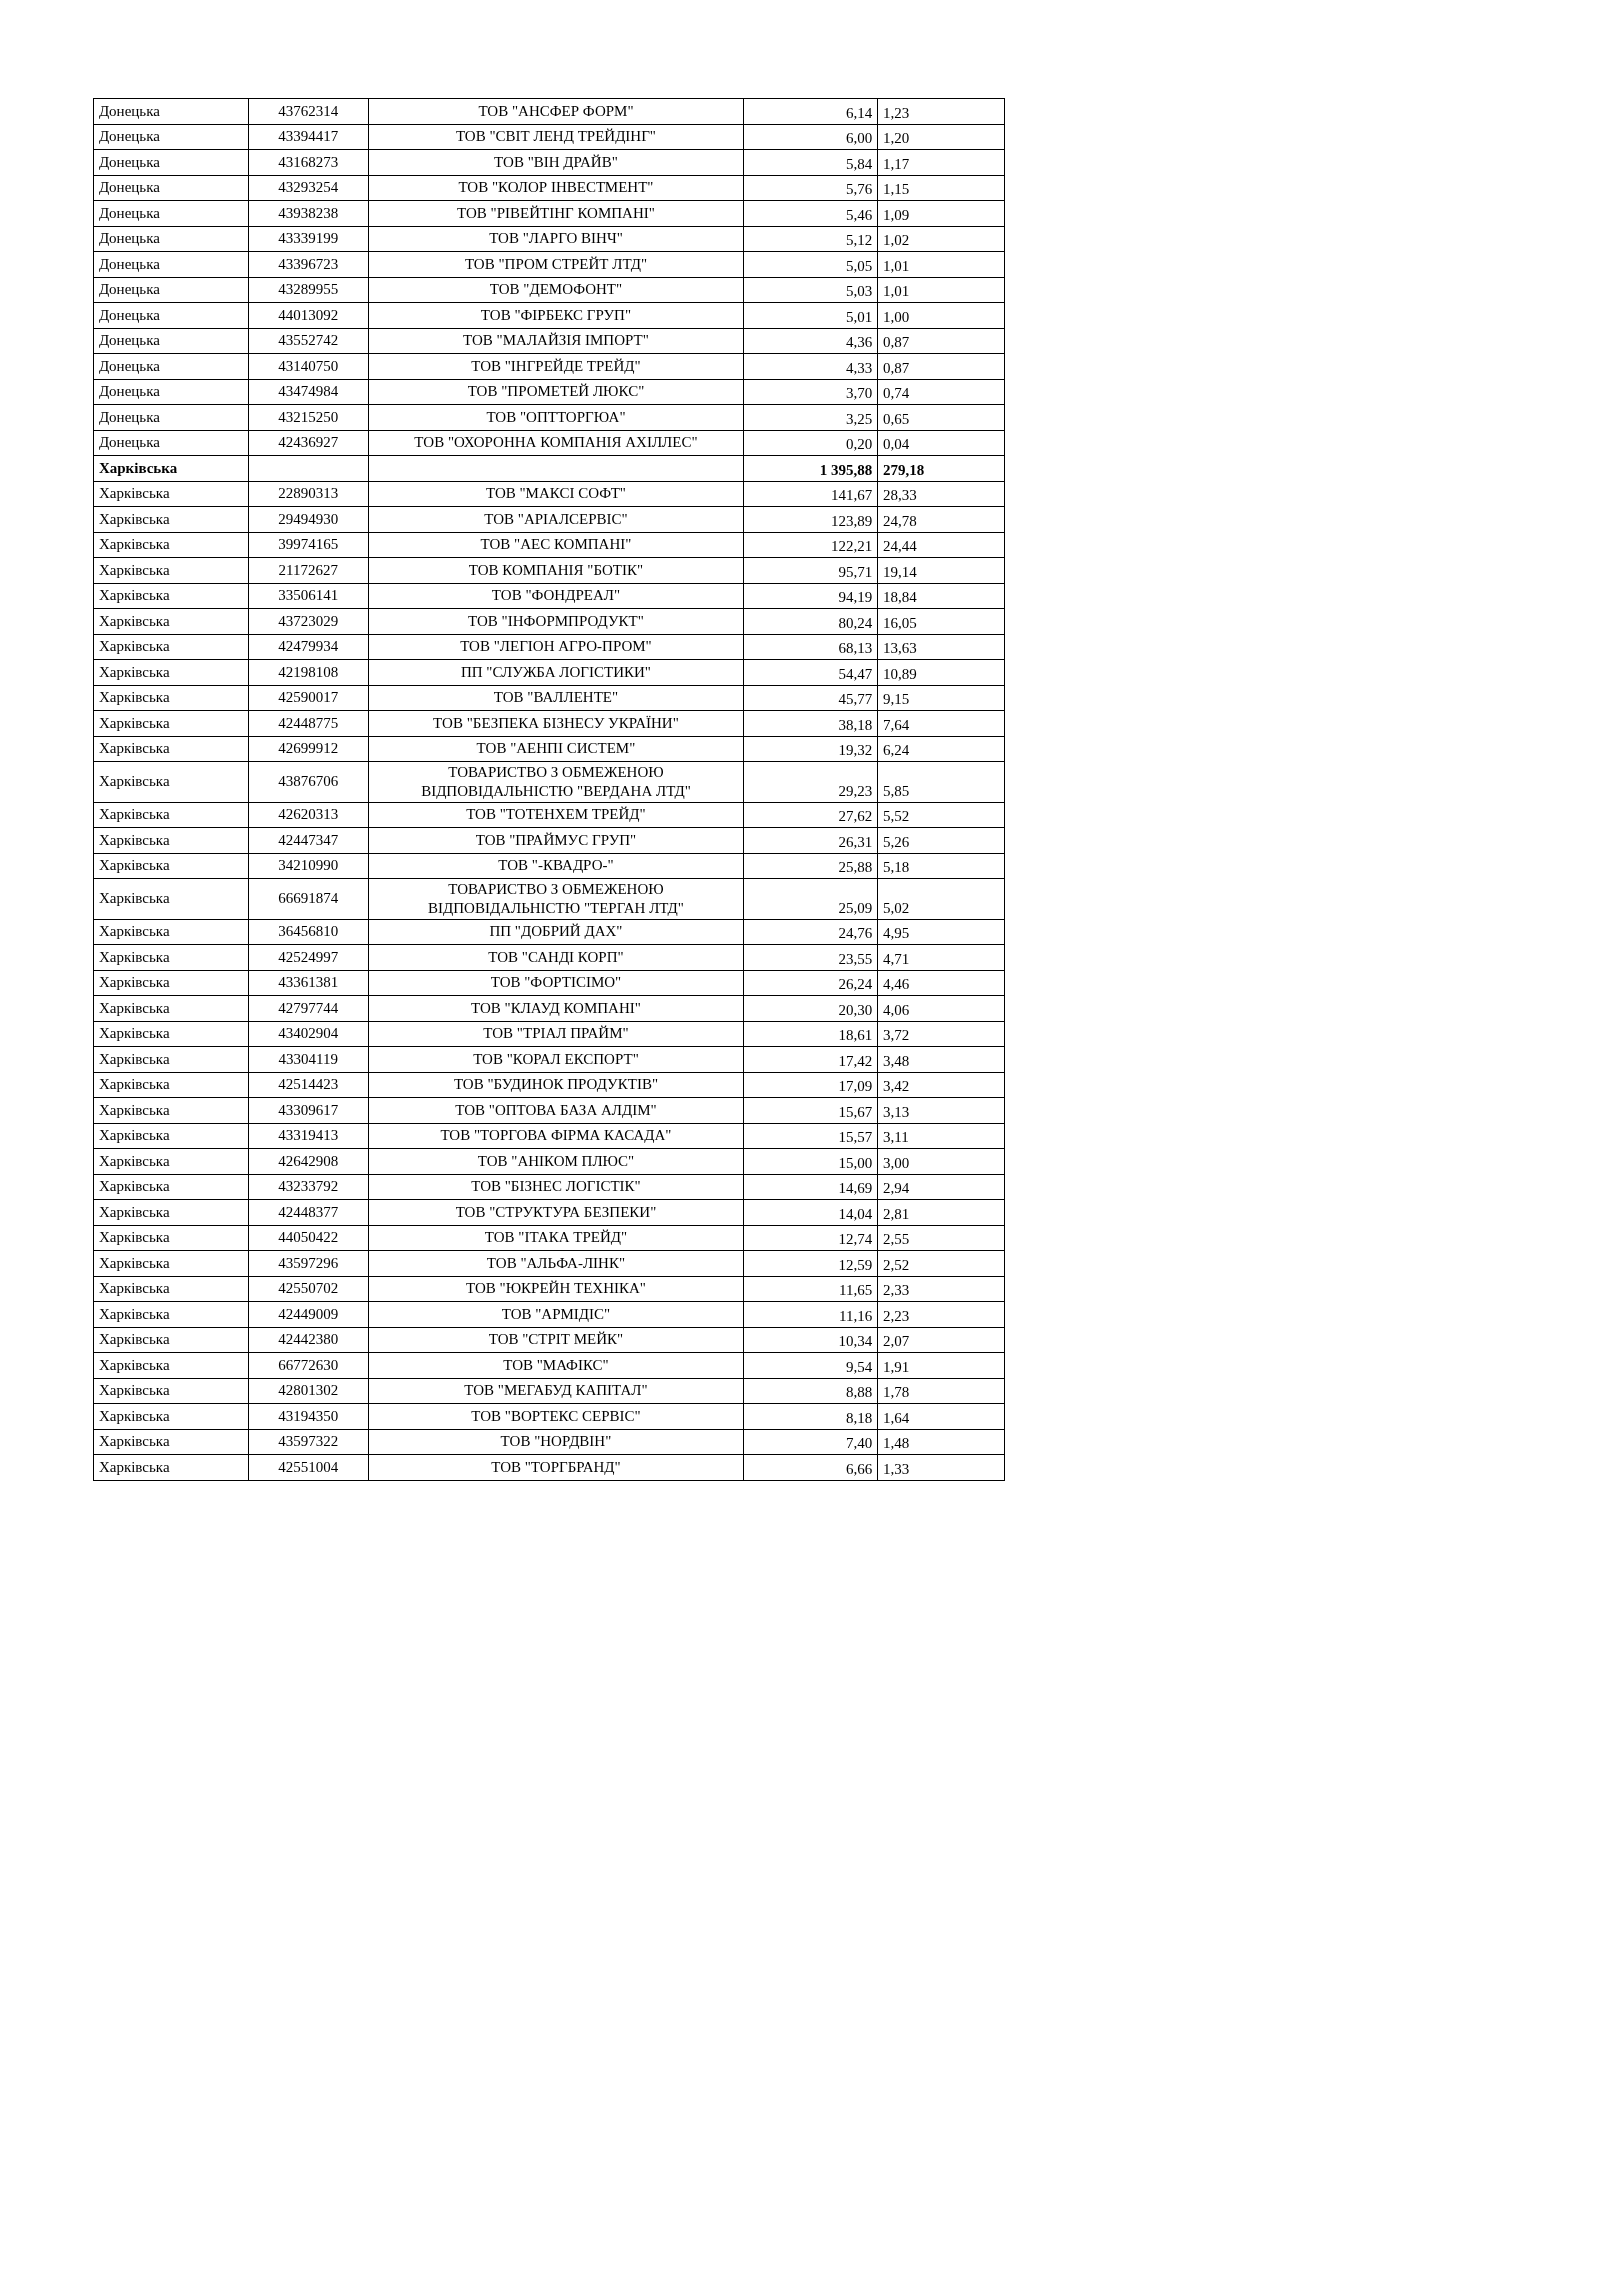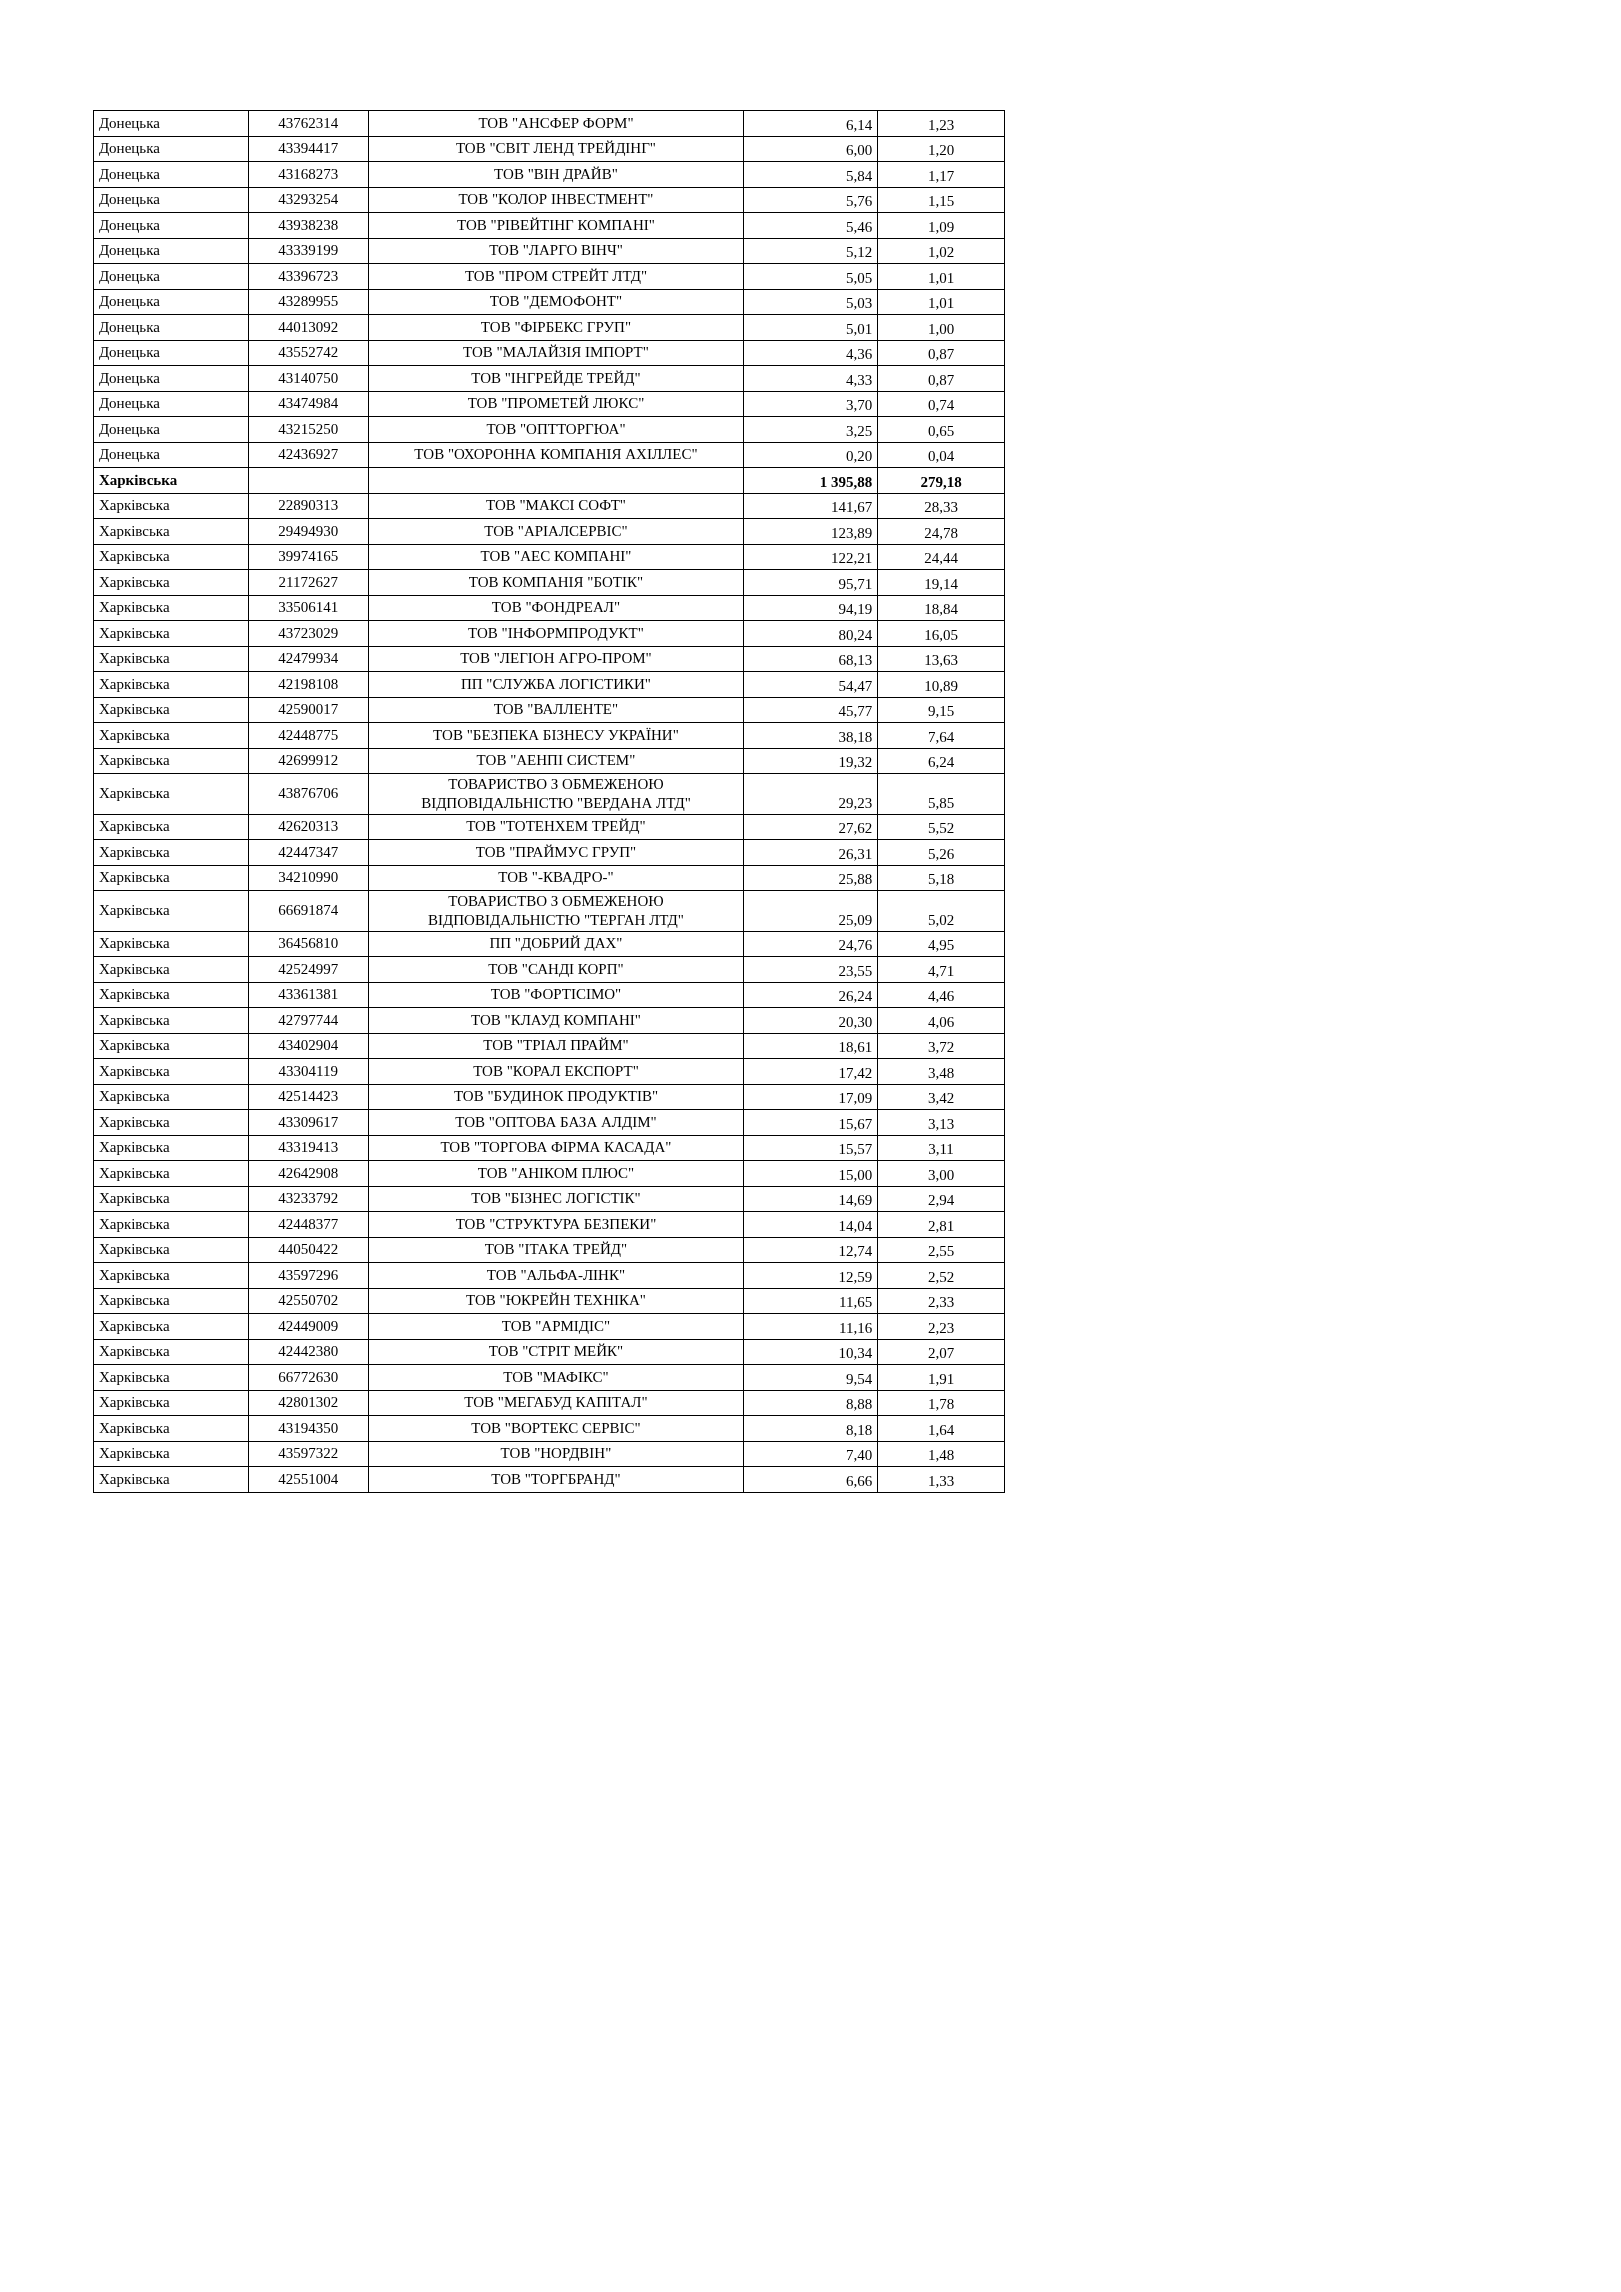--- a/index.html
+++ b/index.html
@@ -9,21 +9,21 @@
   }
   body {
     width: 1621px;
     height: 2293px;
     position: relative;
     font-family: "Liberation Serif", serif;
     color: #000000;
   }
   .page {
     position: absolute;
-    left: 0; top: 12px;
+    left: 0; top: 0;
     width: 1621px;
     height: 2240px;
     background: #ffffff;
   }
   table.data-table {
     position: absolute;
     left: 93px;
     top: 98px;
     border-collapse: collapse;
     table-layout: fixed;
@@ -35,21 +35,21 @@
     border: 1px solid #000000;
     padding: 1px 4.9px;
     height: 22.5px;
     overflow: hidden;
     word-wrap: break-word;
   }
   td.col-region { width: 144px; text-align: left; vertical-align: middle; }
   td.col-code   { width: 109px; text-align: center; vertical-align: middle; }
   td.col-name   { width: 365px; text-align: center; vertical-align: middle; }
   td.col-value1 { width: 123px; text-align: right; vertical-align: bottom; }
-  td.col-value2 { width: 116px; text-align: center; vertical-align: bottom; }
+  td.col-value2 { width: 116px; text-align: left; vertical-align: bottom; }
   tr.bold td { font-weight: bold; }
 </style>
 </head>
 <body>
 
 <div class="page">
   <table class="data-table">
     <tbody>
         <tr>
           <td class="col-region">Донецька</td>

